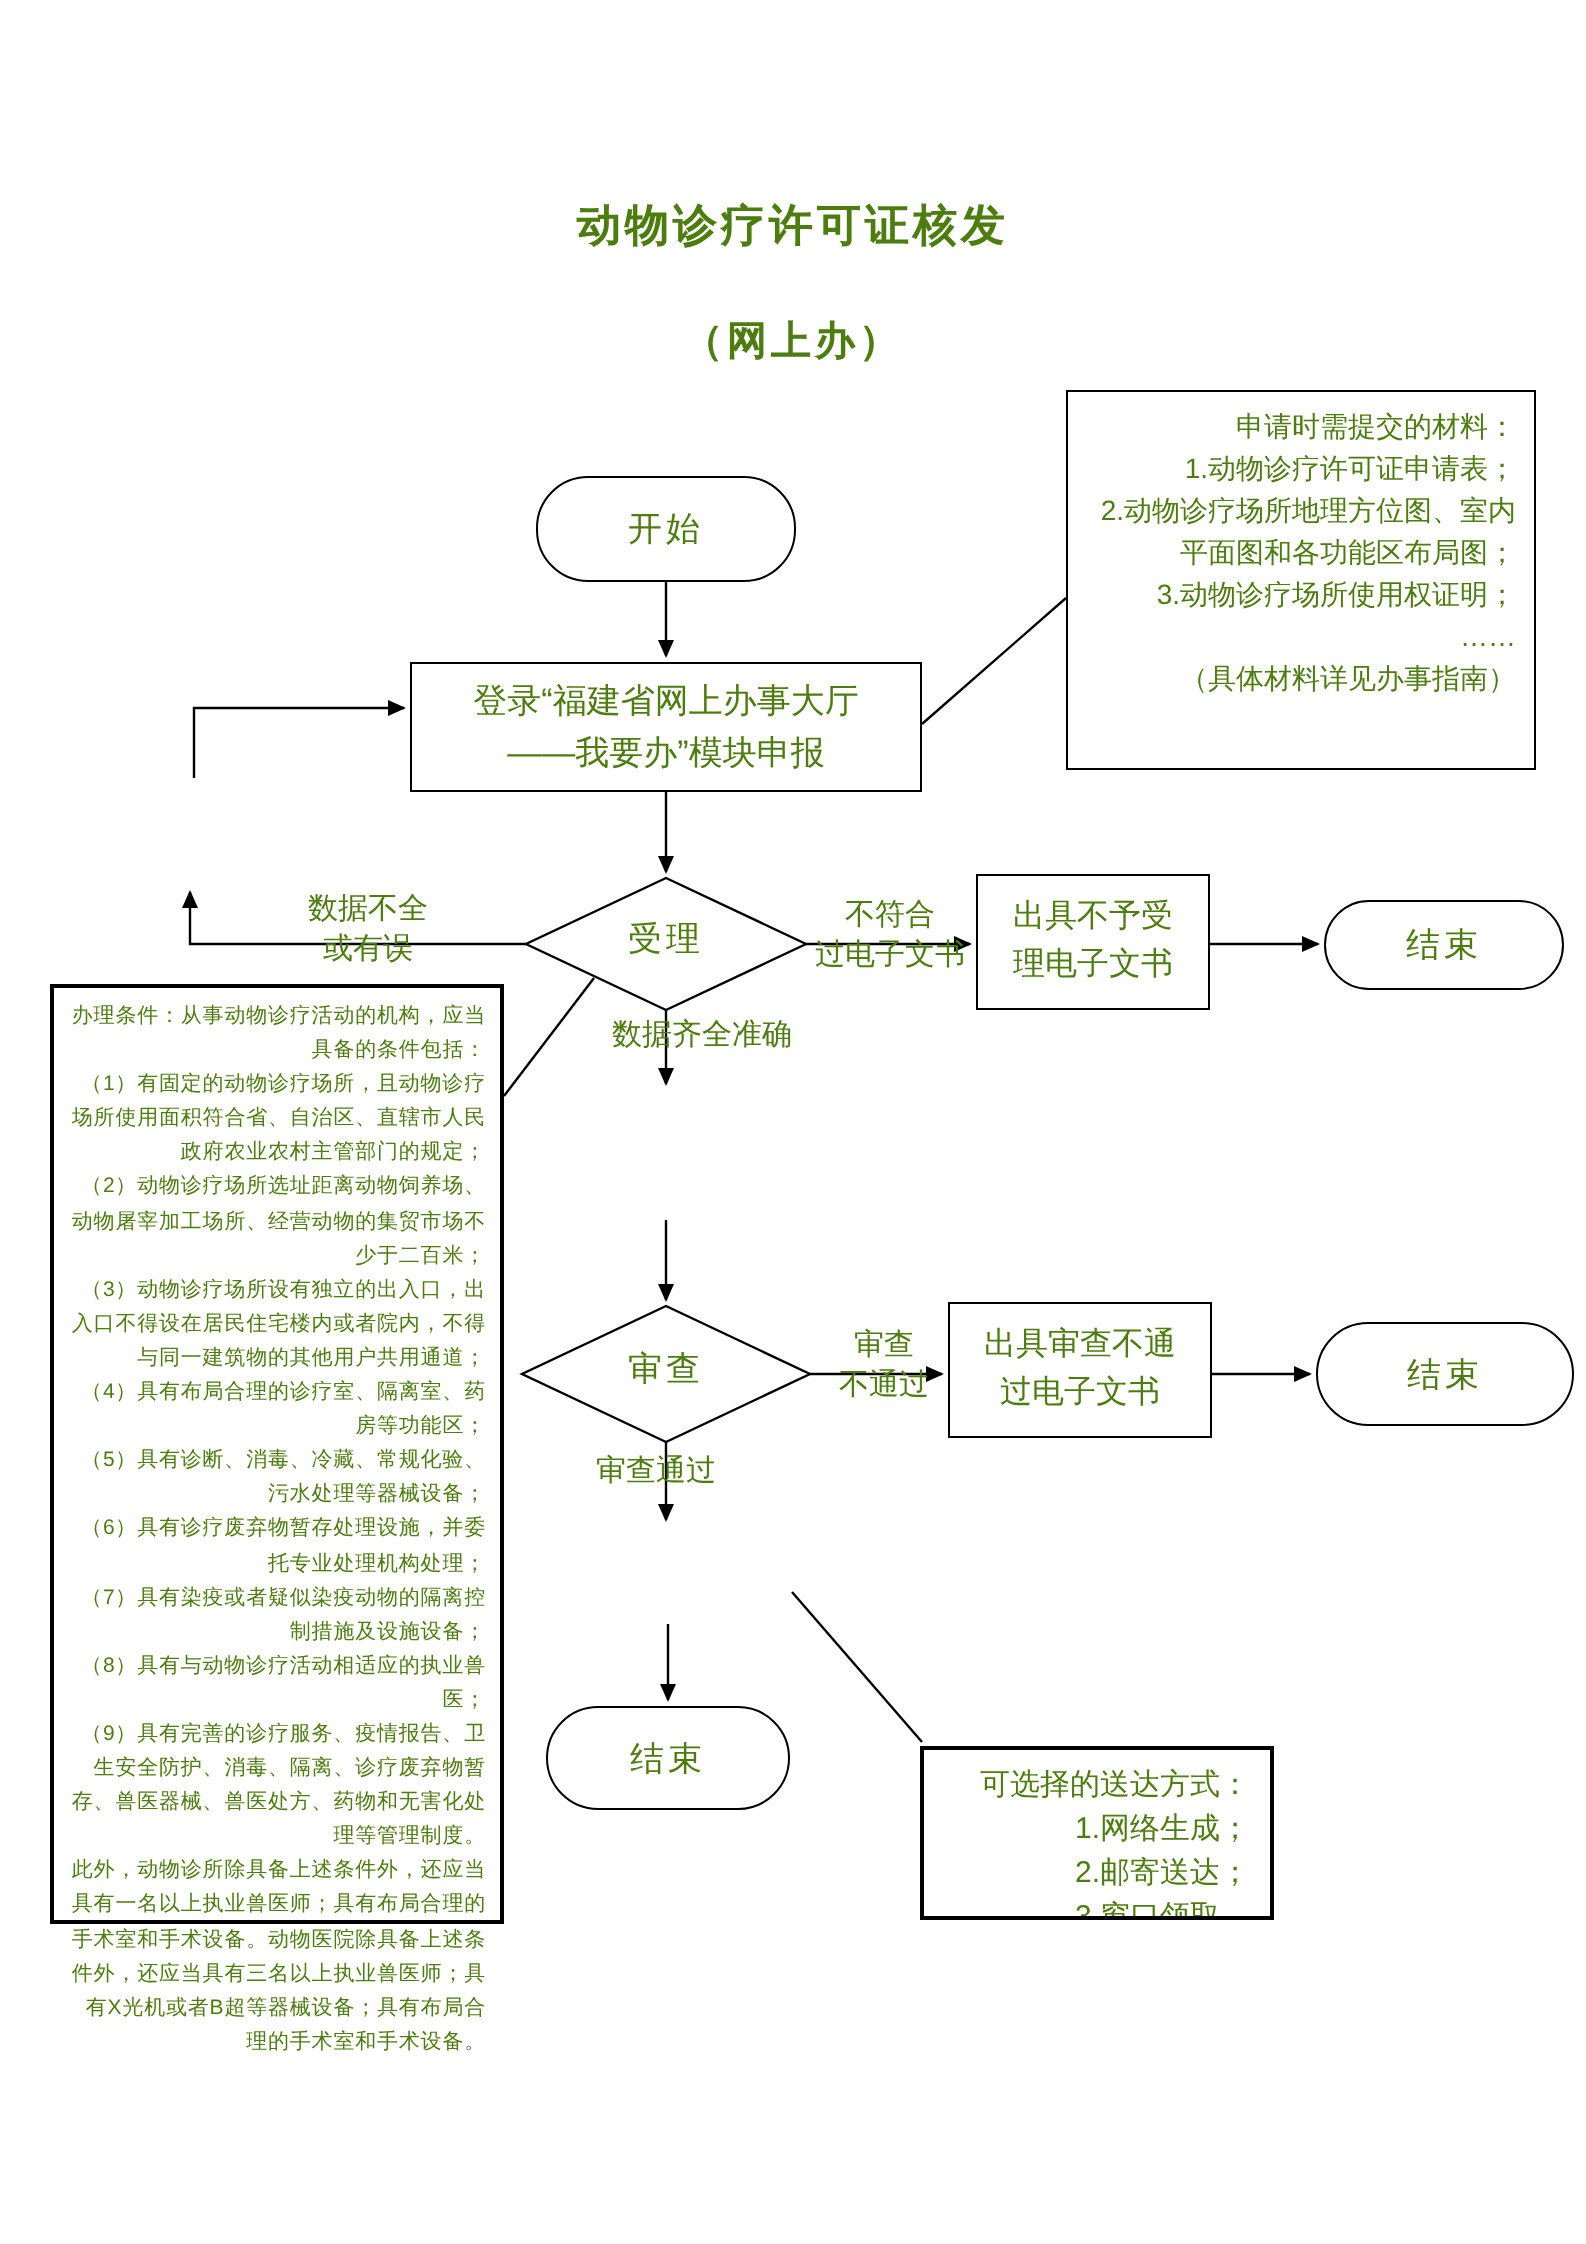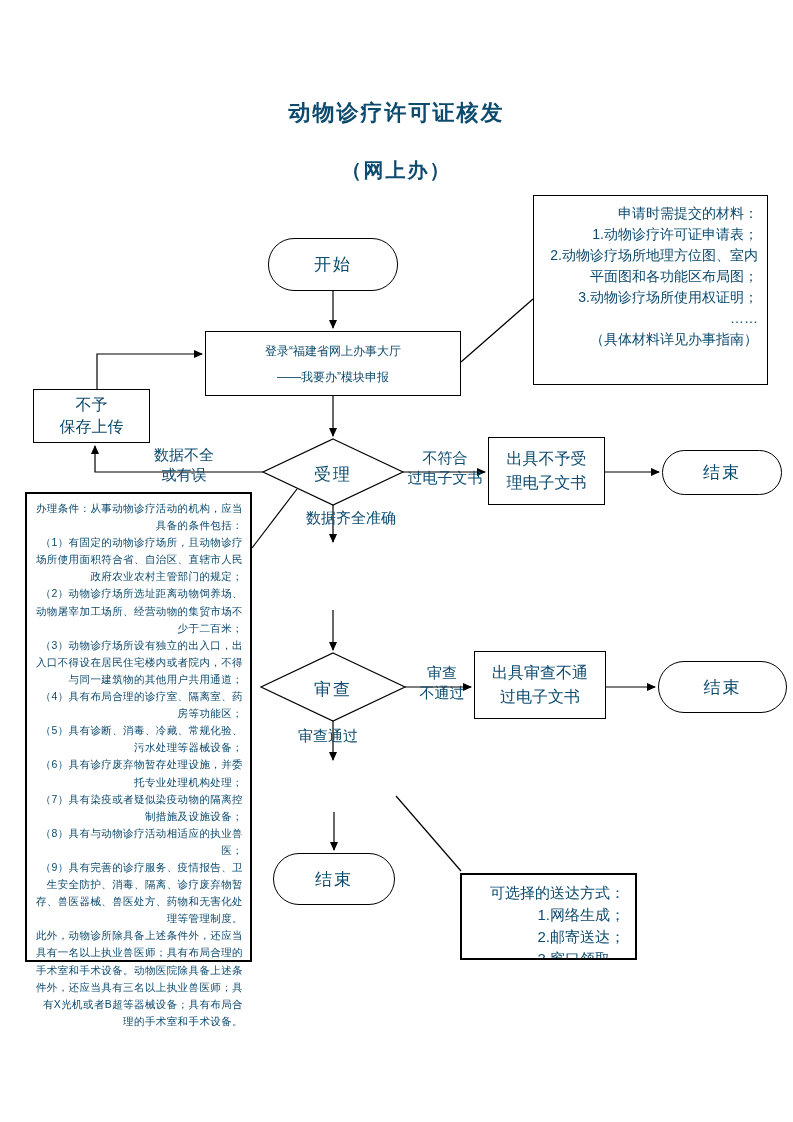--- a/index.html
+++ b/index.html
@@ -1,36 +1,36 @@
 <!DOCTYPE html>
 <html><head>
 <meta charset="utf-8">
 <style>
   html,body{margin:0;padding:0;background:#ffffff;}
   #page{
     position:relative;width:793px;height:1122px;background:#ffffff;
-    font-family:"Liberation Sans", sans-serif;color:#0c4a6e;overflow:hidden;
+    font-family:"Liberation Sans", sans-serif;color:#4d7c0f;overflow:hidden;
   }
   .abs{position:absolute;box-sizing:border-box;}
   .prelines{white-space:pre-line;}
   .title1{width:793px;top:98px;left:0;text-align:center;font-size:22px;font-weight:bold;letter-spacing:2px;}
   .title2{width:793px;top:157px;left:0;text-align:center;font-size:20px;font-weight:bold;letter-spacing:2px;}
   .node{
     border:1px solid #000;background:#fff;display:flex;align-items:center;justify-content:center;
     text-align:center;font-size:16px;line-height:23px;z-index:2;
   }
   .terminator{border-radius:26px;font-size:17px;letter-spacing:2px;}
   .note{
     border:1px solid #000;background:#fff;z-index:2;text-align:right;
   }
   .edge-label{
     z-index:3;text-align:center;font-size:15px;line-height:20px;background:transparent;
   }
   .diamond-label{
-    z-index:3;text-align:center;font-size:17px;letter-spacing:2px;display:flex;align-items:flex-end;justify-content:center;
+    z-index:3;text-align:center;font-size:17px;letter-spacing:2px;display:flex;align-items:flex-start;justify-content:center;
   }
   svg.connectors{position:absolute;left:0;top:0;z-index:1;}
 </style>
 </head>
 <body>
 
 <div id="page">
 
   <div class="abs title1">动物诊疗许可证核发</div>
   <div class="abs title2">（网上办）</div>
@@ -84,27 +84,23 @@
   <div class="abs node terminator" style="left:662px;top:450px;width:120px;height:45px;">
     <span>结束</span>
   </div>
   <div class="abs node terminator" style="left:658px;top:661px;width:129px;height:52px;">
     <span>结束</span>
   </div>
   <div class="abs node terminator" style="left:273px;top:853px;width:122px;height:52px;">
     <span>结束</span>
   </div>
 
-  <div class="abs node" style="left:205px;top:331px;width:256px;height:65px;font-size:12px;line-height:26px;">
+  <div class="abs node" style="left:205px;top:331px;width:256px;height:65px;font-size:17px;line-height:26px;">
     <span class="prelines">登录“福建省网上办事大厅
 ——我要办”模块申报</span>
-  </div>
-  <div class="abs node" style="left:33px;top:389px;width:117px;height:54px;line-height:22px;">
-    <span class="prelines">不予
-保存上传</span>
   </div>
   <div class="abs node" style="left:488px;top:437px;width:117px;height:68px;line-height:24px;">
     <span class="prelines">出具不予受
 理电子文书</span>
   </div>
   <div class="abs node" style="left:474px;top:651px;width:132px;height:68px;line-height:24px;">
     <span class="prelines">出具审查不通
 过电子文书</span>
   </div>
 

